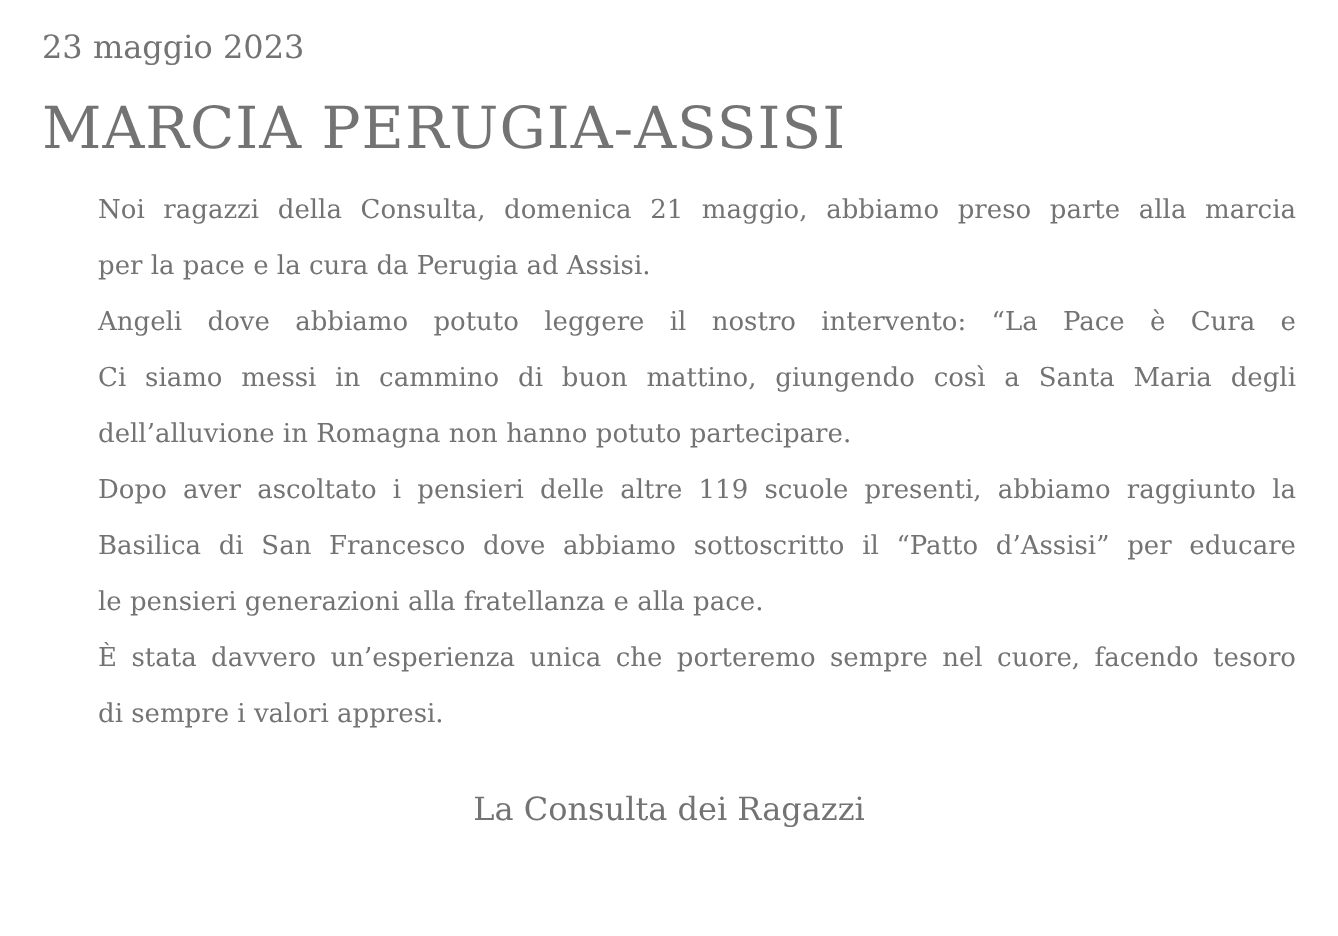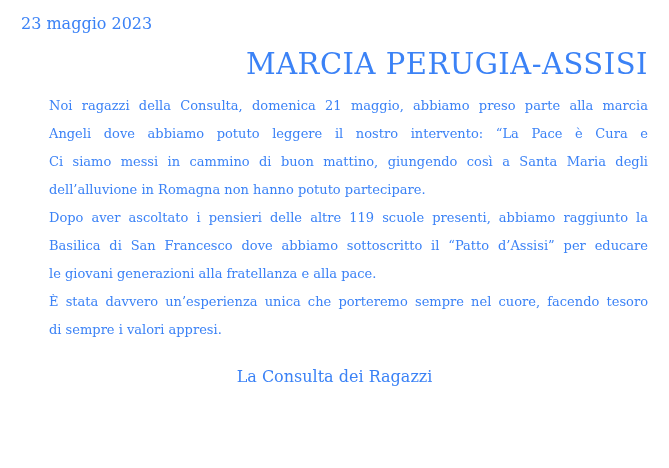--- a/index.html
+++ b/index.html
@@ -5,37 +5,37 @@
   html, body {
     margin: 0;
     padding: 0;
     background: #ffffff;
   }
   .page {
     position: relative;
     width: 669px;
     height: 468px;
     background: #ffffff;
-    color: #3b82f6;
+    color: #737373;
     font-family: "DejaVu Serif", "Liberation Serif", serif;
     box-sizing: border-box;
     padding: 13px 21px 0 21px;
     overflow: hidden;
   }
   .doc-date {
     font-size: 16px;
     line-height: 21px;
     text-align: left;
   }
   .doc-title {
     margin: 12px 0 0 0;
     font-size: 29px;
     font-weight: 400;
     line-height: 36px;
-    text-align: right;
+    text-align: left;
     letter-spacing: 0.5px;
     white-space: nowrap;
   }
   .doc-body {
     margin-top: 10px;
   }
   .paragraph {
     margin: 0;
   }
   .text-line {
@@ -60,30 +60,31 @@
 <body>
 
 <div class="page">
   <div class="doc-date">23 maggio 2023</div>
 
   <h1 class="doc-title">MARCIA PERUGIA-ASSISI</h1>
 
   <div class="doc-body" id="doc-body">
       <div class="paragraph">
         <div class="text-line">Noi ragazzi della Consulta, domenica 21 maggio, abbiamo preso parte alla marcia</div>
+        <div class="text-line para-end">per la pace e la cura da Perugia ad Assisi.</div>
       </div>
       <div class="paragraph">
         <div class="text-line">Angeli dove abbiamo potuto leggere il nostro intervento: “La Pace è Cura e</div>
         <div class="text-line">Ci siamo messi in cammino di buon mattino, giungendo così a Santa Maria degli</div>
         <div class="text-line para-end">dell’alluvione in Romagna non hanno potuto partecipare.</div>
       </div>
       <div class="paragraph">
         <div class="text-line">Dopo aver ascoltato i pensieri delle altre 119 scuole presenti, abbiamo raggiunto la</div>
         <div class="text-line">Basilica di San Francesco dove abbiamo sottoscritto il “Patto d’Assisi” per educare</div>
-        <div class="text-line para-end">le giovani generazioni alla fratellanza e alla pace.</div>
+        <div class="text-line para-end">le pensieri generazioni alla fratellanza e alla pace.</div>
       </div>
       <div class="paragraph">
         <div class="text-line">È stata davvero un’esperienza unica che porteremo sempre nel cuore, facendo tesoro</div>
         <div class="text-line para-end">di sempre i valori appresi.</div>
       </div>
     </div>
 
   <div class="signature">
     <div>La Consulta dei Ragazzi</div>
   </div>

